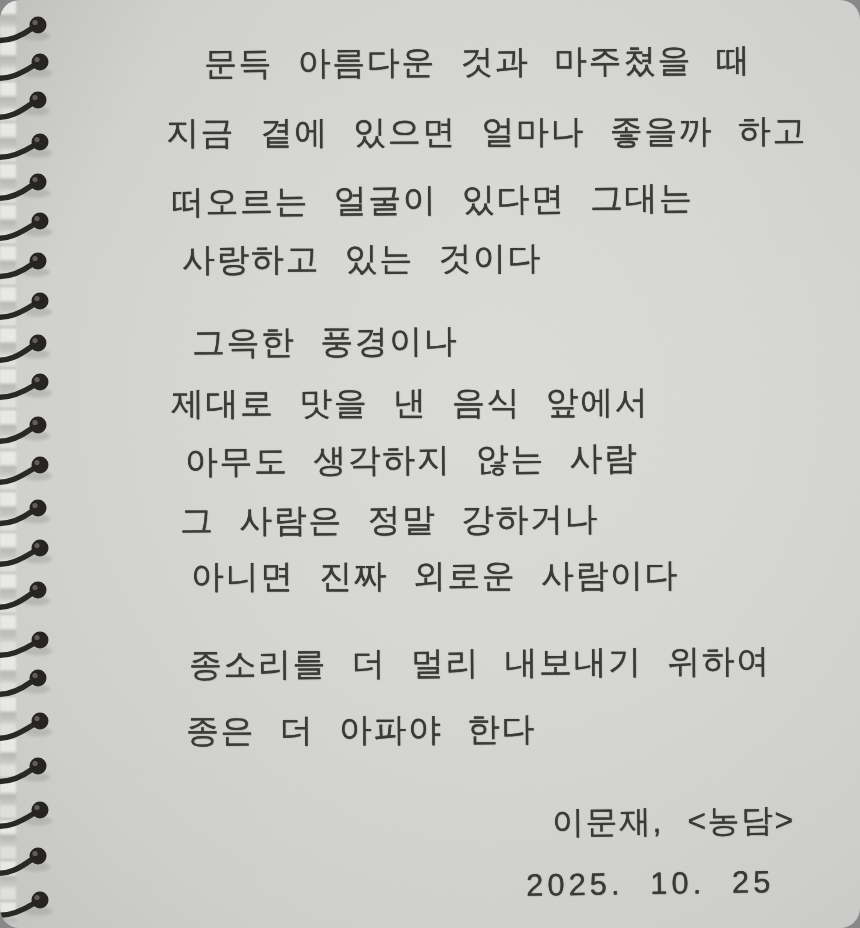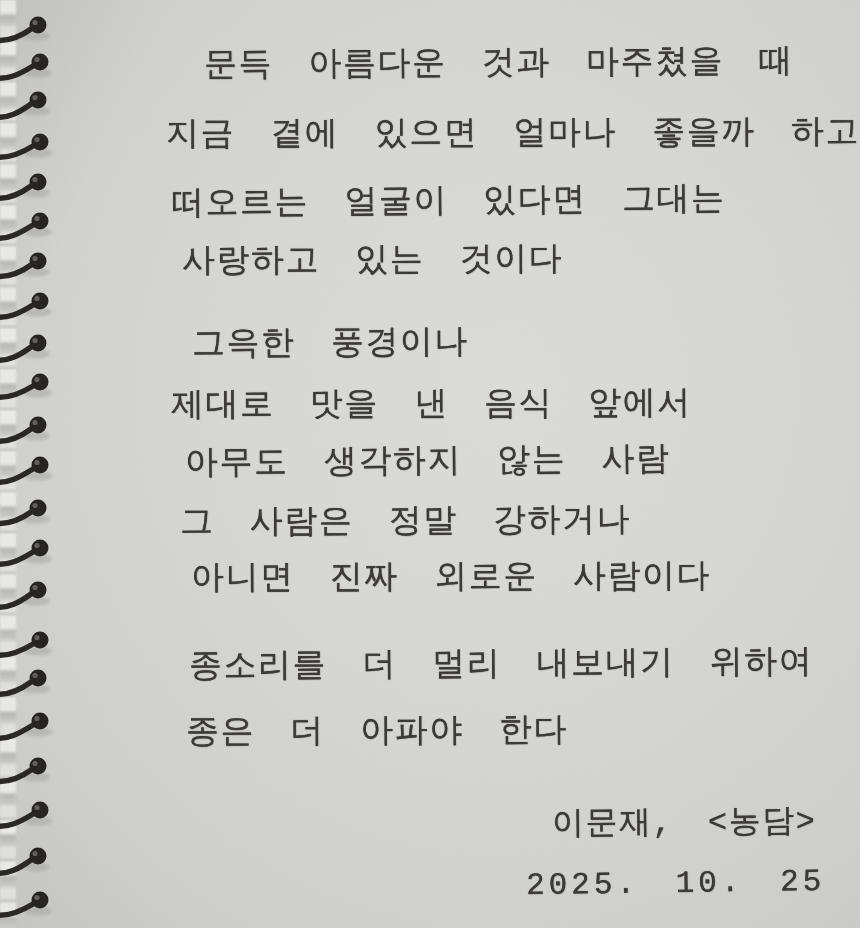--- a/index.html
+++ b/index.html
@@ -5,24 +5,25 @@
   html, body {
     margin: 0;
     padding: 0;
     background: #888;
   }
   .photo {
     position: relative;
     width: 860px;
     height: 928px;
     overflow: hidden;
-    font-family: Liberation Mono, monospace;
+    font-family: Liberation Sans, sans-serif;
     background:
       linear-gradient(115deg, rgba(160,160,158,0.25) 0%, rgba(160,160,158,0) 14%),
       radial-gradient(ellipse at 58% 42%, #dededc 0%, #d9d9d7 40%, #d0d0ce 78%, #c6c6c4 100%);
+    border-radius: 20px;
   }
   
   .page-edge {
     position: absolute;
     left: 0; top: 0;
     width: 16px; height: 928px;
     background: repeating-linear-gradient(
       180deg,
       #f1f1ef 0px, #f1f1ef 13px,
       #b5b5b3 16px, #c9c9c7 24px,

